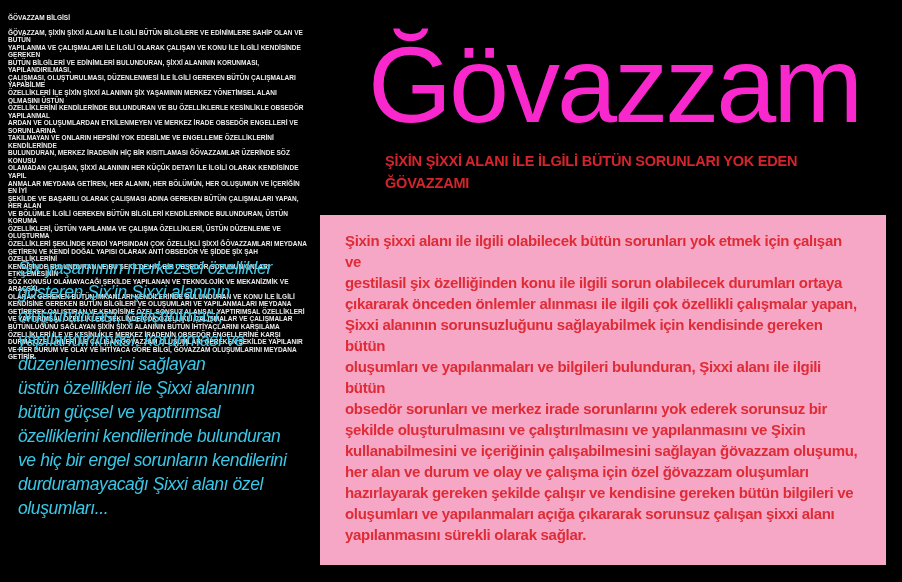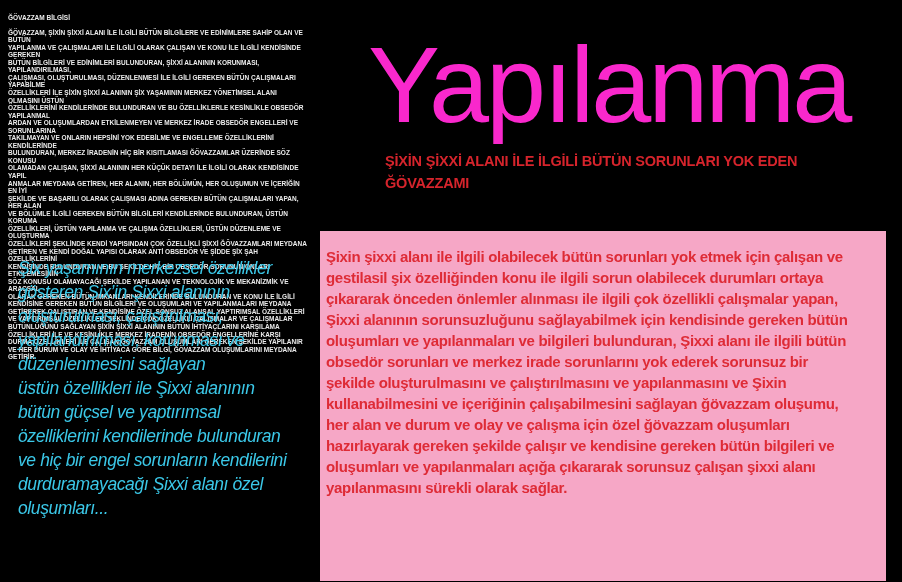--- a/index.html
+++ b/index.html
@@ -43,22 +43,21 @@
     color:#3bc8e8;
     font-size:17.5px;line-height:24px;
     letter-spacing:-0.4px;
     white-space:pre-line;
     font-style:italic;
   }
   .pink-panel{
     position:absolute;left:320px;top:215px;width:566px;height:350px;
     background:#f6a7c6;
     box-sizing:border-box;
-    padding:15px 6px;
-    margin-top:16px;
+    padding:15px 25px;
   }
   .pink-panel-text{
     color:#de2b36;
     font-size:15px;font-weight:700;line-height:21px;
     letter-spacing:-0.3px;
     white-space:pre-line;
   }
 </style>
 </head>
 <body>
@@ -89,21 +88,21 @@
 OLARAK GEREKEN BÜTÜN İMKANLARI KENDİLERİNDE BULUNDURAN VE KONU İLE İLGİLİ
 KENDİSİNE GEREKEN BÜTÜN BİLGİLERİ VE OLUŞUMLARI VE YAPILANMALARI MEYDANA
 GETİREREK ÇALIŞTIRAN VE KENDİSİNE ÖZEL SONSUZ ALANSAL YAPTIRIMSAL ÖZELLİKLERİ
 VE YAPTIRIMSAL ÖZELLİKLERİ ŞEKLİNDE ÇOK ÖZELLİKLİ ÇALIŞMALAR VE ÇALIŞMALAR
 BÜTÜNLÜĞÜNÜ SAĞLAYAN ŞİXİN ŞİXXİ ALANININ BÜTÜN İHTİYAÇLARINI KARŞILAMA
 ÖZELLİKLERİ İLE VE KESİNLİKLE MERKEZ İRADENİN OBSEDÖR ENGELLERİNE KARŞI
 DURMA ÖZELLİKLERİ İLE ÇALIŞAN ĞÖVAZZAM OLUŞUMLARI GEREKEN ŞEKİLDE YAPILANIR
 VE HER DURUM VE OLAY VE İHTİYACA GÖRE BİLGİ, ĞÖVAZZAM OLUŞUMLARINI MEYDANA GETİRİR.</span>
   </div>
 
-  <div class="big-title">Yapılanma</div>
+  <div class="big-title">Ğövazzam</div>
 
 
   <div class="sub-heading">ŞİXİN ŞİXXİ ALANI İLE İLGİLİ BÜTÜN SORUNLARI YOK EDEN
 ĞÖVAZZAMI</div>
 
   <div class="cyan-note">Şix yaşamının merkezsel özellikler
 gösteren Şix’in Şixxi alanının
 oluşturulması, çalıştırılması,
 yapılandırılması, korunması ve
 düzenlenmesini sağlayan

